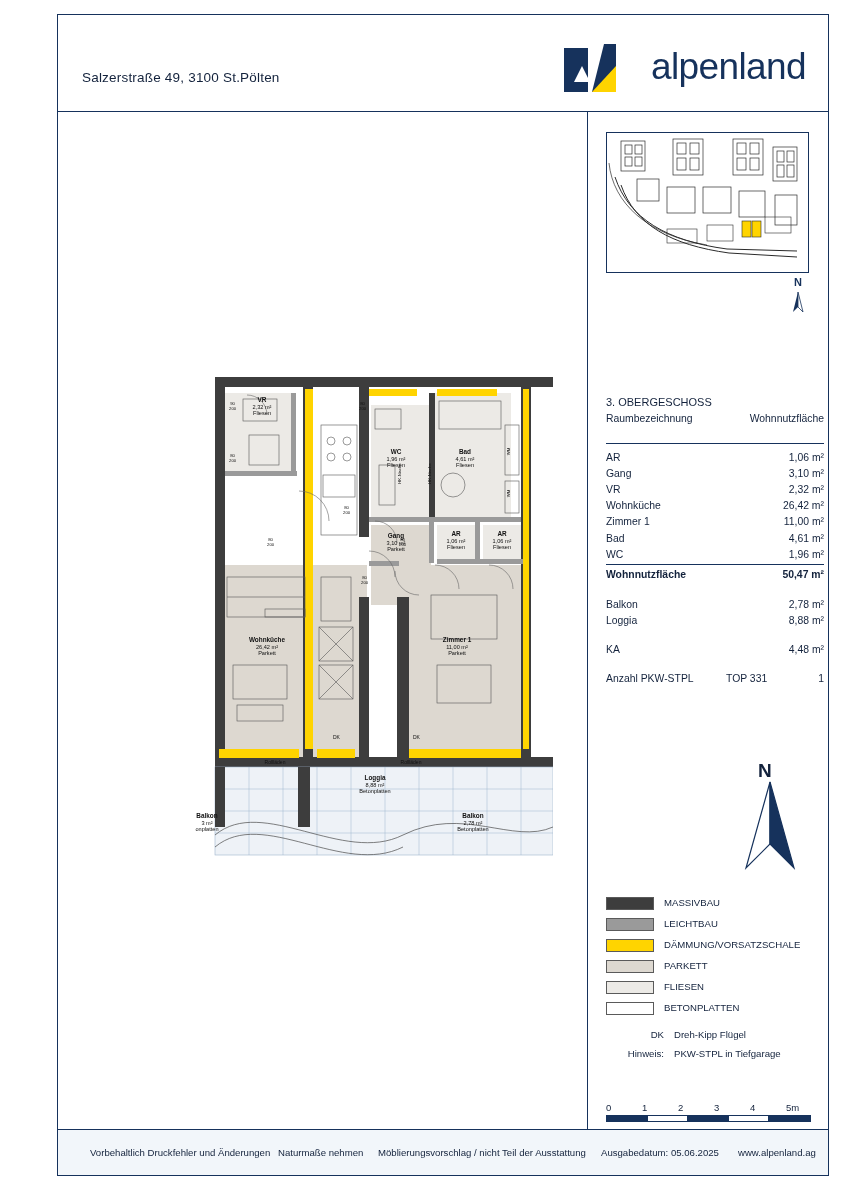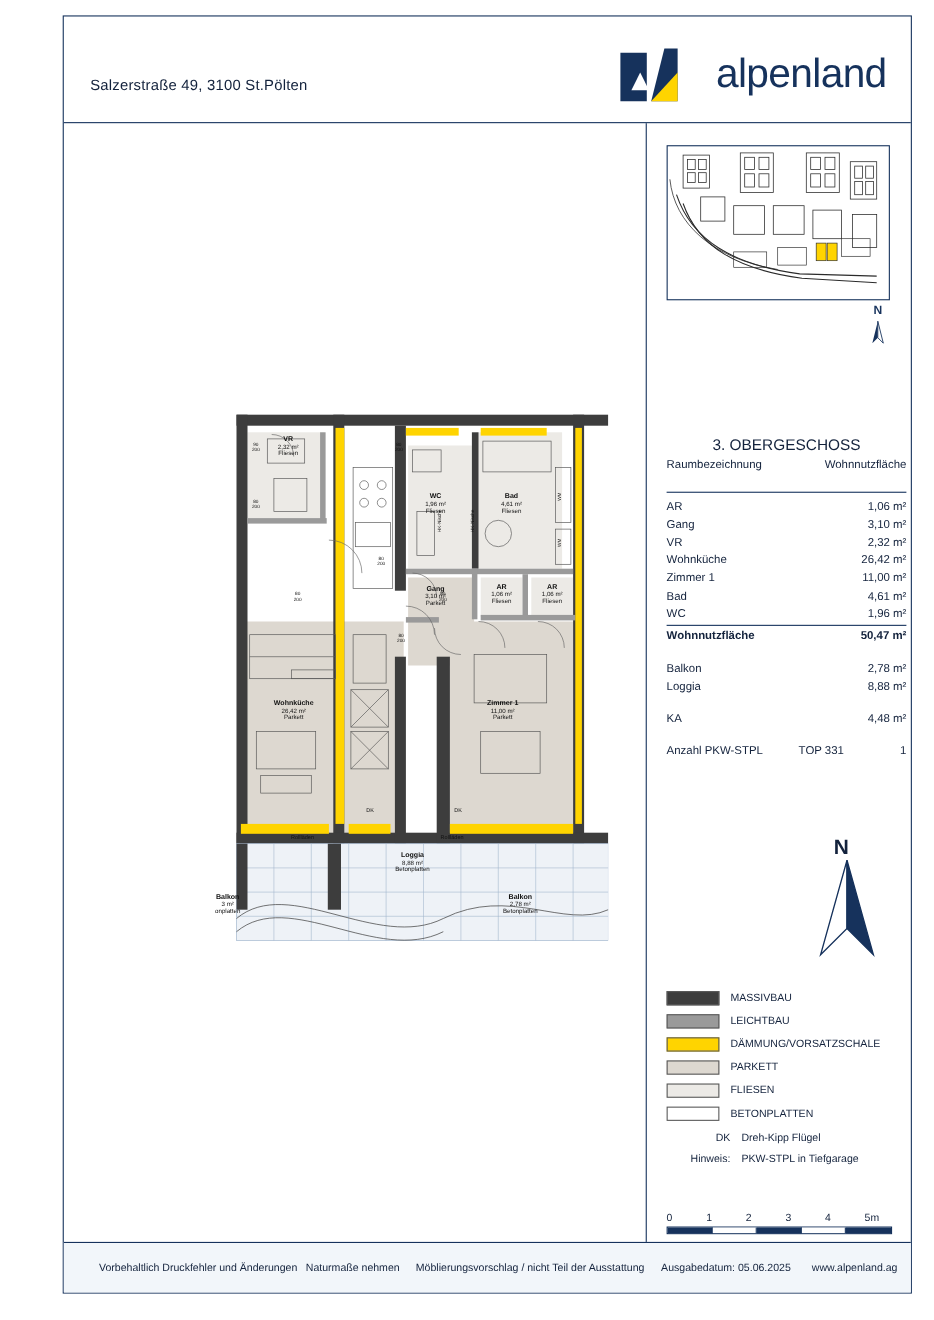--- a/index.html
+++ b/index.html
@@ -86,21 +86,21 @@
     font-size: 11px; color: #16325c; font-weight: bold; line-height: 11px;
   }
   
   .area-block {
     position: absolute;
     left: 548px; top: 381px;
     width: 218px;
     font-size: 10.4px;
     color: #13223c;
   }
-  .area-title { font-size: 14px; margin-bottom: 5px; text-align: center; }
+  .area-title { font-size: 11px; margin-bottom: 5px; }
   .area-head {
     display: flex; justify-content: space-between;
     border-bottom: 1px solid #16325c;
     padding-bottom: 19px; margin-bottom: 5px;
   }
   .area-row {
     display: flex; justify-content: space-between;
     padding: 2.6px 0;
   }
   .area-row.sum { font-weight: bold; border-top: 1px solid #16325c; padding-top: 4px; margin-top: 2px; }
@@ -117,21 +117,21 @@
   }
   
   .legend {
     position: absolute;
     left: 548px; top: 882px;
     width: 222px;
     font-size: 9.6px;
     color: #13223c;
   }
   .legend-row {
-    display: flex; align-items: center;
+    display: flex; 
     height: 21px;
   }
   .legend-sw {
     width: 48px; height: 13px;
     border: 1px solid #5a5a5a;
     margin-right: 10px;
     flex: none;
   }
   .legend-lbl { line-height: 11px; }
   .legend-lbl span { display: block; }

